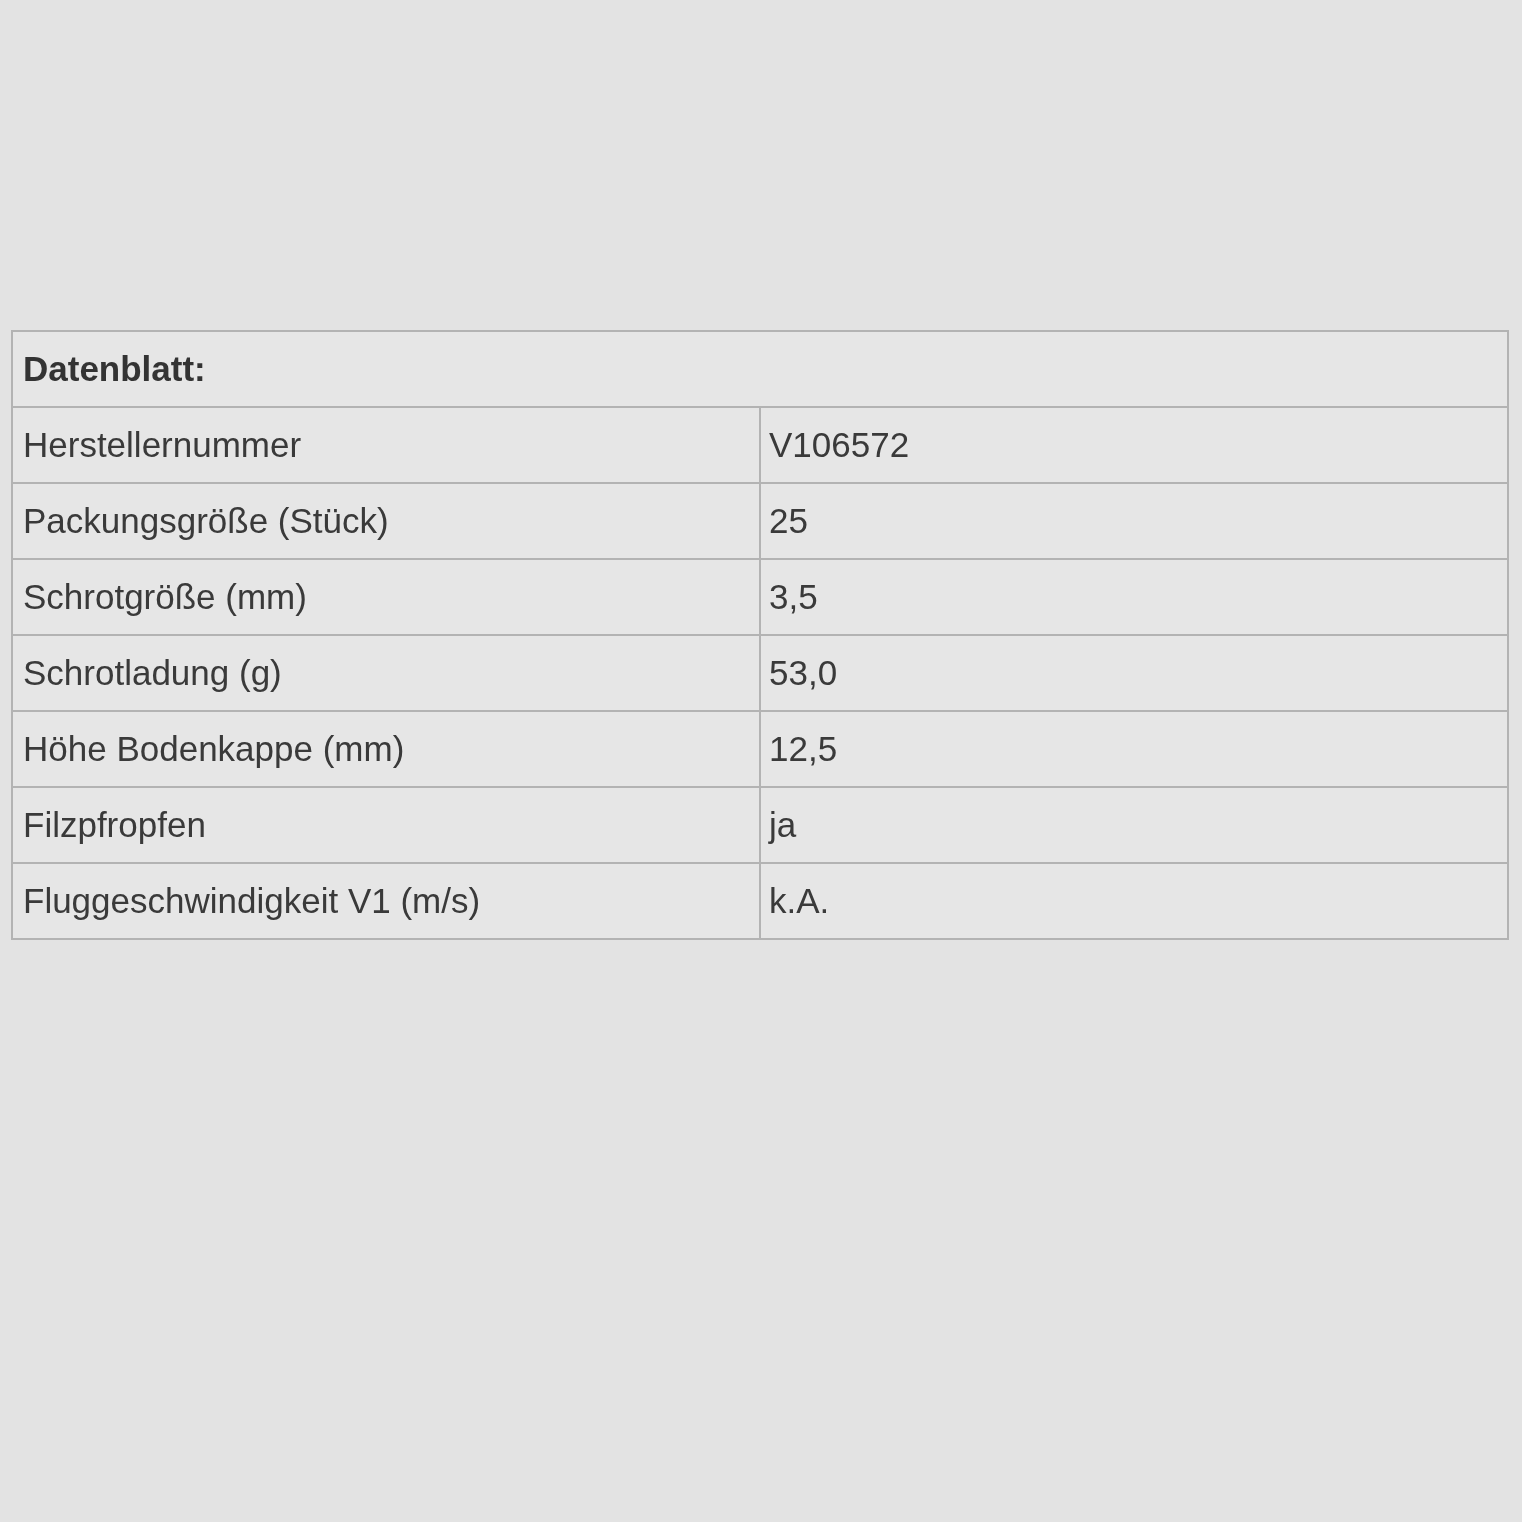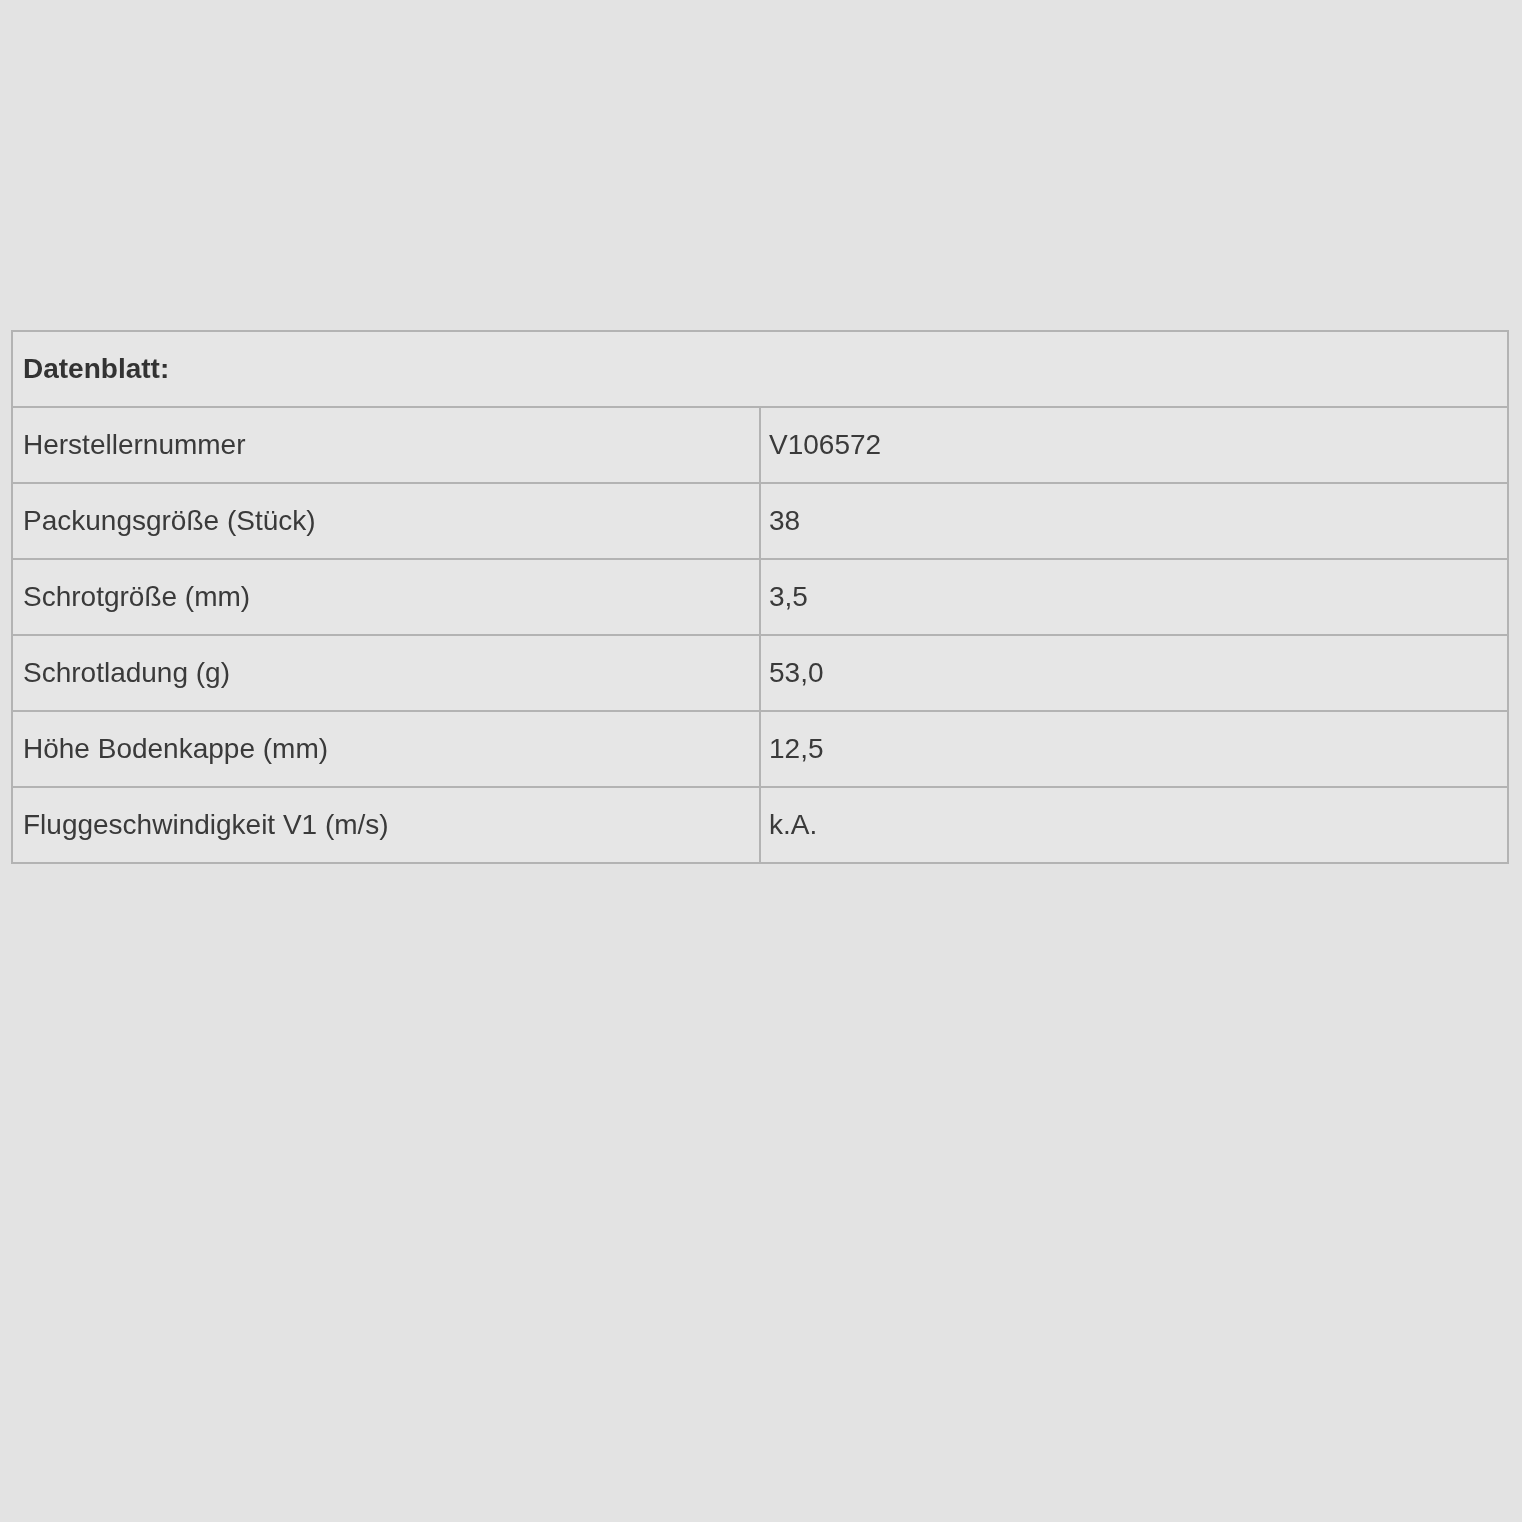--- a/index.html
+++ b/index.html
@@ -21,21 +21,21 @@
   }
   table.datasheet {
     position: absolute;
     left: 11px;
     top: 330px;
     width: 1498px;
     border-collapse: collapse;
     table-layout: fixed;
     background: var(--cell-background, #e6e6e6);
     color: var(--text, #3a3a3a);
-    font-size: 28px;
+    font-size: 35px;
     line-height: 1.2;
   }
   table.datasheet th,
   table.datasheet td {
     border: 2px solid var(--border, #b3b3b3);
     height: 76px;
     vertical-align: middle;
     text-align: left;
     font-weight: 400;
     padding: 0 12px 0 8px;
@@ -61,38 +61,42 @@
       </tr>
     </thead>
     <tbody id="datasheet-rows">
   <tr>
     <td class="label">Herstellernummer</td>
     <td class="value">V106572</td>
   </tr>
 
   <tr>
     <td class="label">Packungsgröße (Stück)</td>
-    <td class="value">38</td>
+    <td class="value">25</td>
   </tr>
 
   <tr>
     <td class="label">Schrotgröße (mm)</td>
     <td class="value">3,5</td>
   </tr>
 
   <tr>
     <td class="label">Schrotladung (g)</td>
     <td class="value">53,0</td>
   </tr>
 
   <tr>
     <td class="label">Höhe Bodenkappe (mm)</td>
     <td class="value">12,5</td>
   </tr>
 
+  <tr>
+    <td class="label">Filzpfropfen</td>
+    <td class="value">ja</td>
+  </tr>
 
 
   <tr>
     <td class="label">Fluggeschwindigkeit V1 (m/s)</td>
     <td class="value">k.A.</td>
   </tr>
 
 
 </tbody>
   </table>

